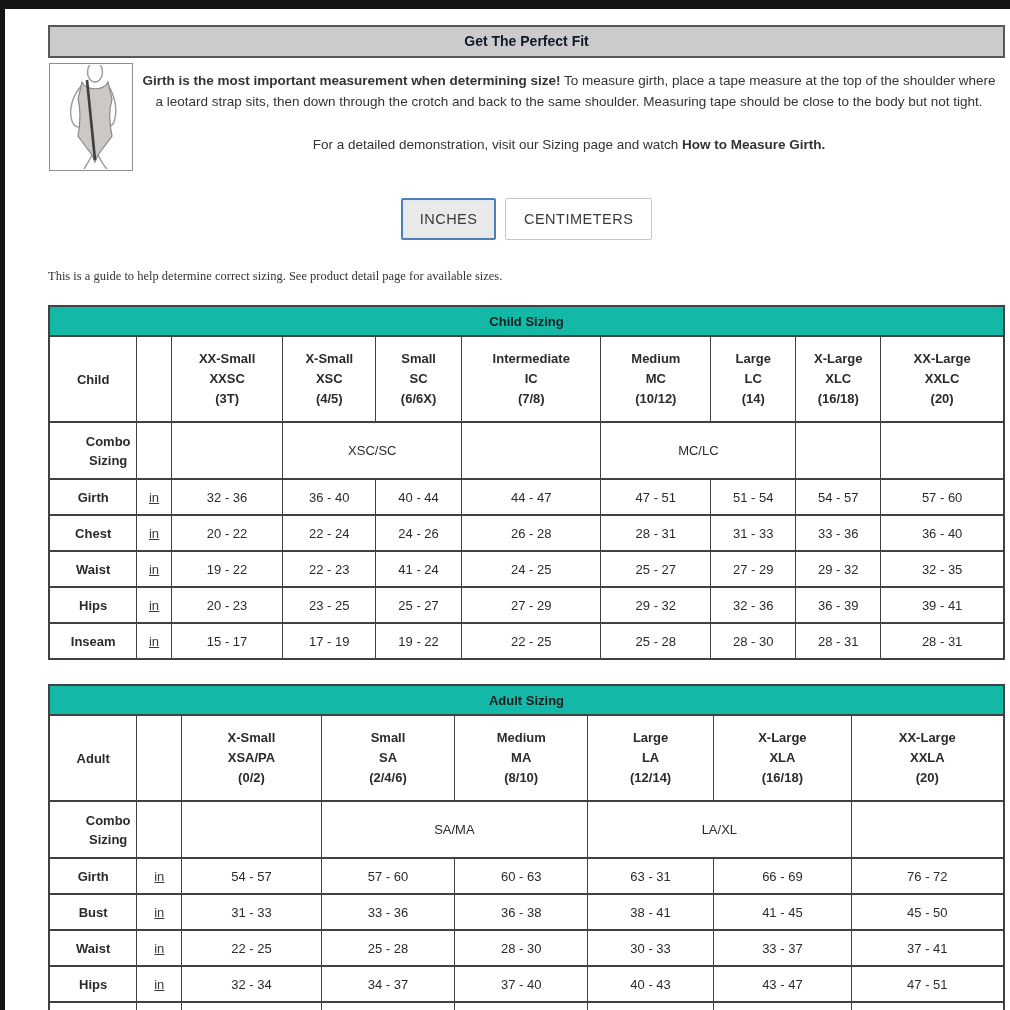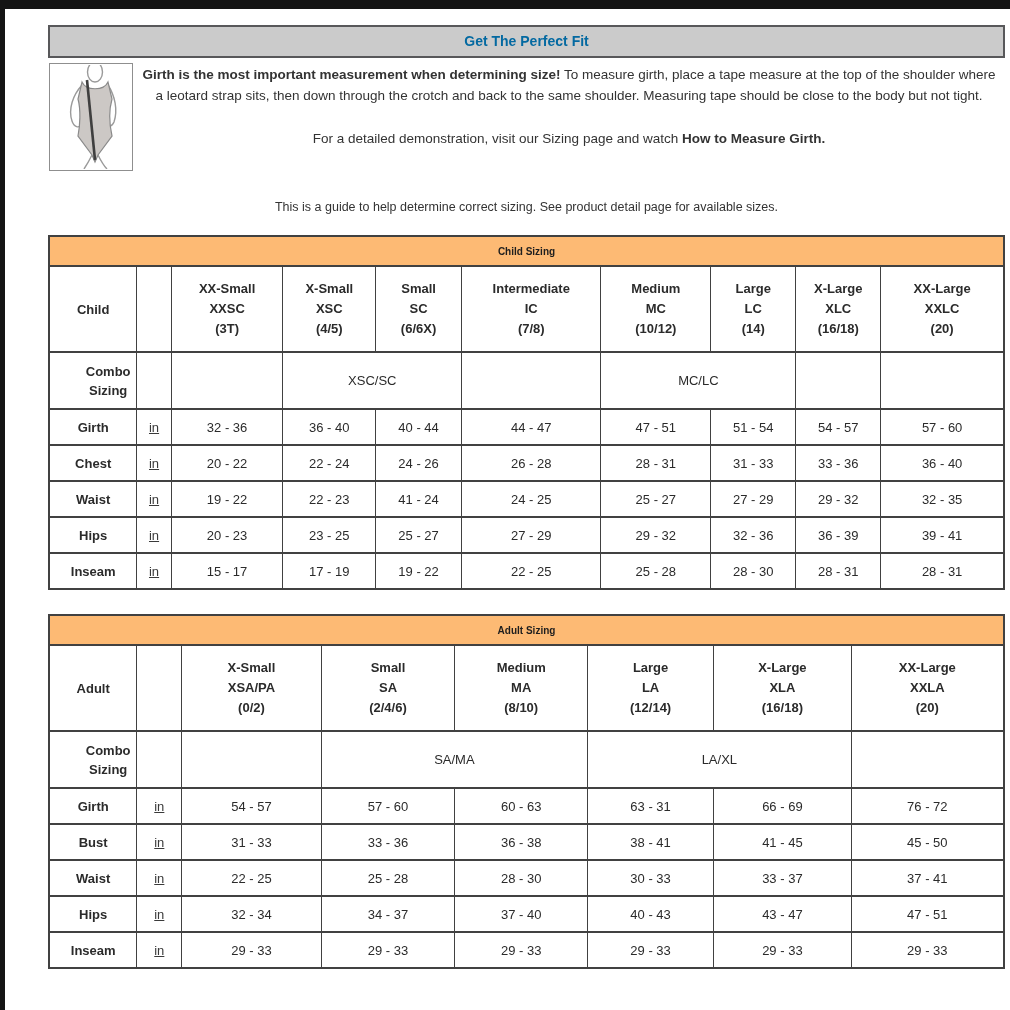--- a/index.html
+++ b/index.html
@@ -8,61 +8,61 @@
     font-family:"Liberation Sans","DejaVu Sans",sans-serif;
     color:#333;
   }
   .top-strip{position:absolute;left:0;top:0;width:1010px;height:9px;background:#141414;}
   .left-strip{position:absolute;left:0;top:9px;width:5px;height:1001px;background:#141414;}
   .page{margin:25px 5px 0 48px;width:957px;}
 
   
   .title-bar{
     background:#cbcbcb;border:2px solid #58585a;height:29px;line-height:29px;
-    text-align:center;font-weight:bold;font-size:14px;color:#0369a1;
+    text-align:center;font-weight:bold;font-size:14px;color:#0f172a;
   }
 
   
   .intro{display:flex;margin-top:5px;}
   .fig-box{
     width:80px;height:104px;border:1px solid #8f8f8f;background:#fff;
     padding:1px;flex:0 0 auto;margin-left:1px;
   }
   .fig-box svg{display:block;width:80px;height:104px;}
   .intro-text{flex:1;text-align:center;font-size:13.5px;line-height:21px;padding:0 6px;}
-  .intro-text .p1{margin:1px 0 0 0;}
+  .intro-text .p1{margin:7px 0 0 0;}
   .intro-text .p2{margin:22px 0 0 0;}
 
   
   .btn-row{text-align:center;margin-top:27px;}
   .unit-btn{
     font-family:"Liberation Sans","DejaVu Sans",sans-serif;
     font-size:14.5px;color:#3a3a3a;letter-spacing:0.5px;
     background:#fff;border:1px solid #c7c7c7;border-radius:2px;
     padding:12px 18px;margin:0 2px;cursor:pointer;vertical-align:middle;
   }
   .unit-btn.selected{
     background:#e9e9e9;border:2px solid #4e7fb6;padding:11px 17px;
     box-shadow:inset 0 0 0 1px #dfe7f0;
   }
 
-  .note{text-align:center;font-size:12.5px;color:#333;margin-top:29px;}
+  .note{font-size:12.5px;color:#333;margin-top:29px;font-family:Liberation Serif, serif;}
 
   
   .table-wrap{margin-top:21px;}
   .table-wrap + .table-wrap{margin-top:24px;}
   table.size-table{
     width:100%;border-collapse:collapse;border:2px solid #414141;
     table-layout:fixed;font-size:13px;color:#2b2b2b;
   }
   table.size-table td{
     border:1px solid #414141;border-top-width:2px;border-bottom-width:2px;
     text-align:center;vertical-align:middle;padding:2px;overflow:hidden;
   }
-  td.tbl-title{background:#fdba74;font-weight:bold;font-size:10px;height:24px;color:#1e1e1e;}
+  td.tbl-title{background:#14b8a6;font-weight:bold;font-size:13px;height:24px;color:#1e1e1e;}
   tr.head-row td{height:80px;font-weight:bold;}
   tr.head-row .col-head div{line-height:20px;}
   tr.combo-row td{height:51px;font-weight:normal;}
   tr.combo-row td.corner{font-weight:bold;padding-left:32px;}
   tr.combo-row td.corner div{line-height:19px;}
   tr.data-row td{height:30px;}
   td.corner{font-weight:bold;}
   td.unit-col{font-weight:normal;color:#3a3a3a;text-decoration:underline;}
   td.val{font-weight:normal;}
   td.thick-left{border-left-width:3px;}
@@ -93,20 +93,24 @@
 
         <line x1="36" y1="15" x2="44" y2="95" stroke="#3f3f3f" stroke-width="2.6"></line>
       </svg>
     </div>
     <div class="intro-text">
       <p class="p1"><b>Girth is the most important measurement when determining size!</b><span> To measure girth, place a tape measure at the top of the shoulder where a leotard strap sits, then down through the crotch and back to the same shoulder. Measuring tape should be close to the body but not tight.</span></p>
       <p class="p2"><span>For a detailed demonstration, visit our Sizing page and watch </span><b>How to Measure Girth.</b></p>
     </div>
   </div>
 
+  <div class="btn-row">
+    <button class="unit-btn selected">INCHES</button>
+    <button class="unit-btn">CENTIMETERS</button>
+  </div>
 
   <div class="note">This is a guide to help determine correct sizing. See product detail page for available sizes.</div>
 
   <div class="table-wrap" id="table-mount-0">
       <table class="size-table">
         <colgroup>
           <col style="width: 9.2%;">
           <col style="width: 3.6%;">
           <col style="width: 11.7%;">
           <col style="width: 9.7%;">

